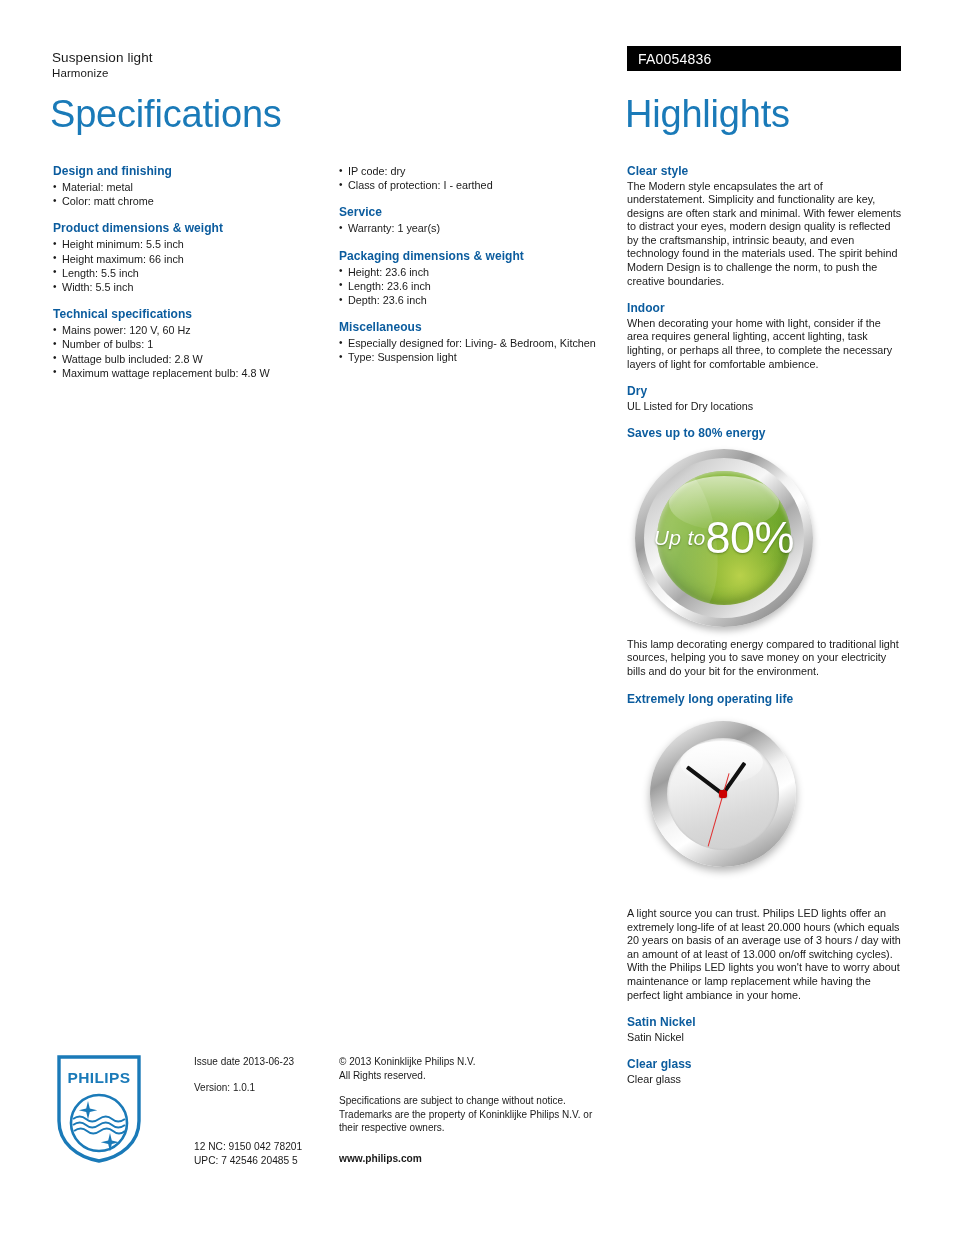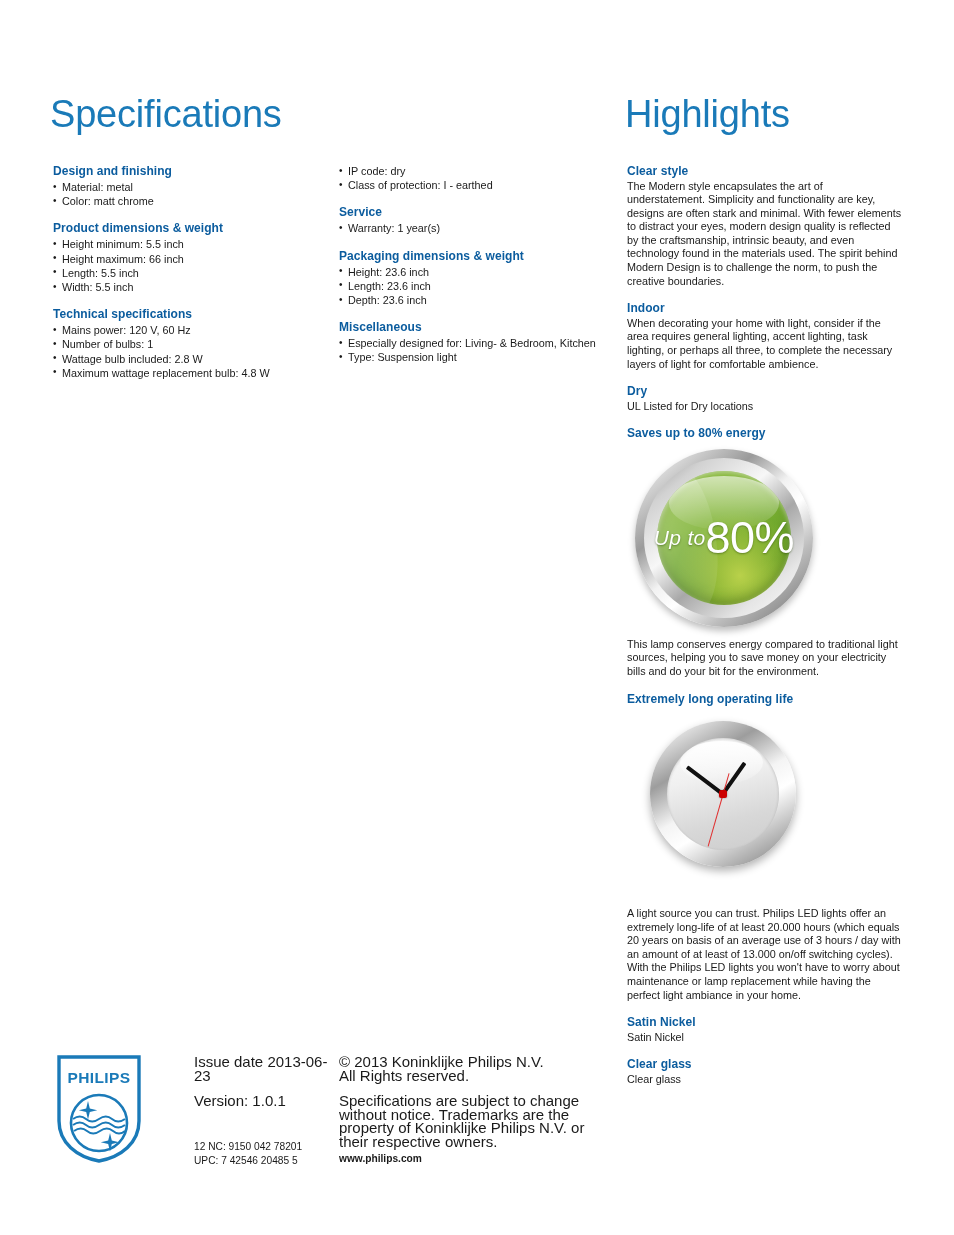--- a/index.html
+++ b/index.html
@@ -348,21 +348,21 @@
   
   .logo-box {
     position: absolute;
     left: 57px;
     top: 1055px;
     width: 72px;
     height: 108px;
   }
   .footer-col {
     position: absolute;
-    font-size: 15px;
+    font-size: 10px;
     line-height: 13.5px;
     color: #1a1a1a;
   }
   #footer-col-a { left: 194px; top: 1055px; width: 140px; }
   #footer-col-b { left: 339px; top: 1055px; width: 270px; }
   .footer-para { margin-bottom: 12px; }
   .footer-para:last-child { margin-bottom: 0; }
   .footer-ids {
     position: absolute;
     left: 194px;
@@ -378,21 +378,28 @@
     font-size: 10.2px;
     font-weight: bold;
     color: #1a1a1a;
   }
 </style>
 </head>
 <body>
 
 <div class="page">
 
-
+  <div class="header-left">
+    <div class="product-type">Suspension light</div>
+    <div class="product-family">Harmonize</div>
+  </div>
+
+  <div class="code-banner">
+    <span>FA0054836</span>
+  </div>
 
   <div class="big-title" id="spec-title">Specifications</div>
   <div class="big-title" id="high-title">Highlights</div>
 
   <div class="spec-col" id="spec-col-1">
       <div class="spec-group">
         <div class="spec-group-title">Design and finishing</div>
         <div class="spec-item">Material: metal</div>
         <div class="spec-item">Color: matt chrome</div>
       </div>
@@ -456,21 +463,21 @@
             <div class="badge-face">
               <div class="badge-swoosh"></div>
               <div class="badge-gloss"></div>
             </div>
             <div class="badge-text">
               <div class="badge-upto">Up to</div>
               <div class="badge-pct">80%</div>
             </div>
           </div>
         </div>
-        <div class="hl-body">This lamp conserves energy compared to traditional light sources, helping you to save money on your electricity bills and do your bit for the environment.</div>
+        <div class="hl-body">This lamp decorating energy compared to traditional light sources, helping you to save money on your electricity bills and do your bit for the environment.</div>
       </div>
       <div class="hl-block">
         <div class="hl-title">Extremely long operating life</div>
         <div class="clock-wrap">
           <div class="clock">
             <div class="clock-bezel"></div>
             <div class="clock-face">
               <div class="clock-highlight"></div>
               <div class="hand hand-minute"></div>
               <div class="hand hand-hour"></div>

